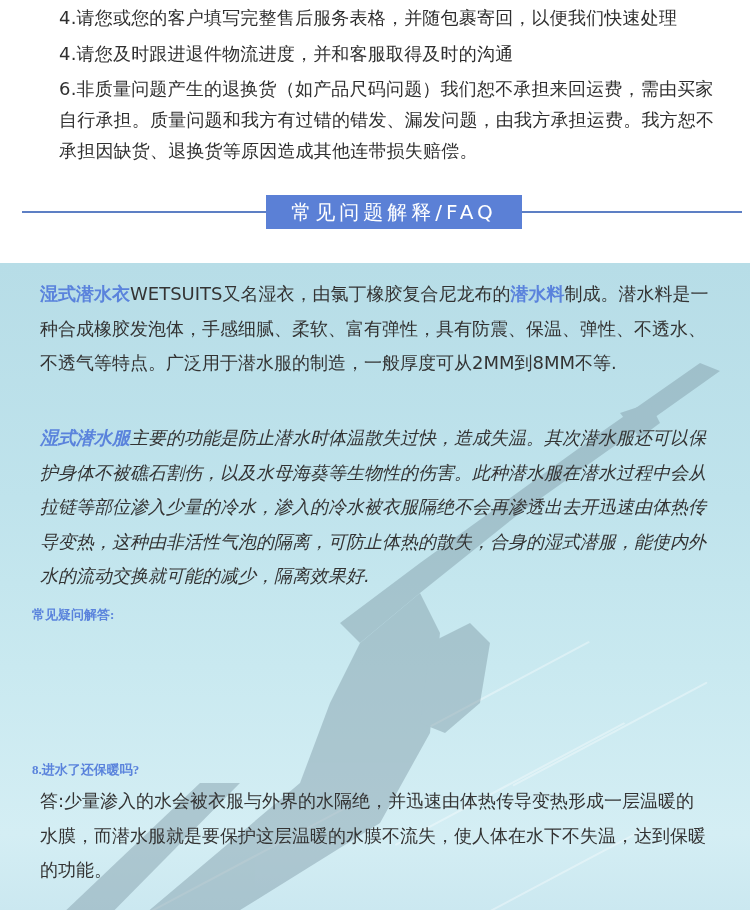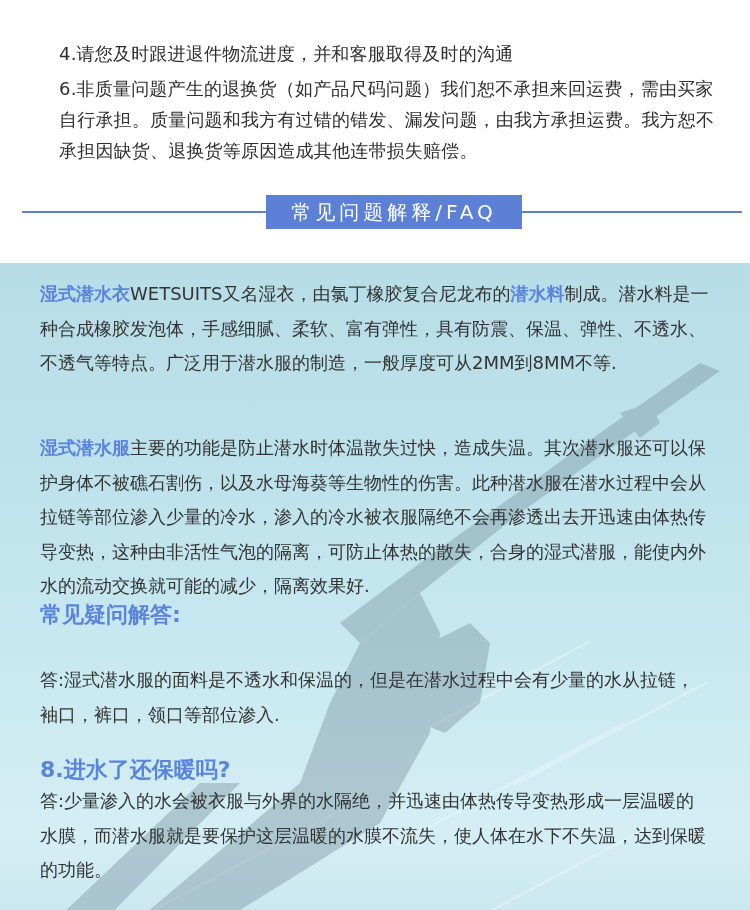--- a/index.html
+++ b/index.html
@@ -41,26 +41,27 @@
   .streak {
     position: absolute; background: rgba(255,255,255,0.35); height: 2px;
     transform: rotate(-28deg); border-radius: 2px;
   }
   .diver { position: absolute; left: 0; top: 0; }
   .para {
     position: absolute; left: 40px; width: 672px;
     font-size: 18px; line-height: 34.5px; color: #333333;
   }
   .hl { color: #5a83dc; font-weight: bold; }
-  .q { position: absolute; left: 40px; font-size: 22px; line-height: 28px; color: #5a83dc; font-weight: bold; }
+  .q { position: absolute; left: 32px; font-size: 13px; line-height: 28px; color: #5a83dc; font-weight: bold; font-family: Liberation Serif, serif; }
 </style>
 </head>
 <body>
 
 <div class="top-notes">
+  <div class="note" style="top:2px;">4.请您或您的客户填写完整售后服务表格，并随包裹寄回，以便我们快速处理</div>
   <div class="note" style="top:38px;">4.请您及时跟进退件物流进度，并和客服取得及时的沟通</div>
   <div class="note" style="top:73px;">6.非质量问题产生的退换货（如产品尺码问题）我们恕不承担来回运费，需由买家自行承担。质量问题和我方有过错的错发、漏发问题，由我方承担运费。我方恕不承担因缺货、退换货等原因造成其他连带损失赔偿。</div>
 </div>
 
 <div class="faq-header">
   <div class="faq-line left"></div>
   <div class="faq-title">常见问题解释/FAQ</div>
   <div class="faq-line right"></div>
 </div>
 
@@ -77,20 +78,19 @@
       <polygon points="700,100 720,108 520,250 420,330 360,380 340,360 420,300 600,170"></polygon>
       <polygon points="620,150 650,140 660,160 640,175"></polygon>
       <polygon points="360,380 420,330 440,370 430,470 380,560 200,672 120,672 300,520 330,440"></polygon>
       <polygon points="430,380 470,360 490,380 480,440 445,470 420,460"></polygon>
       <polygon points="200,520 240,520 90,672 40,672"></polygon>
     </g>
   </svg>
 
   <div class="para" style="top:14px;"><span class="hl">湿式潜水衣</span><span>WETSUITS又名湿衣，由氯丁橡胶复合尼龙布的</span><span class="hl">潜水料</span><span>制成。潜水料是一种合成橡胶发泡体，手感细腻、柔软、富有弹性，具有防震、保温、弹性、不透水、不透气等特点。广泛用于潜水服的制造，一般厚度可从2MM到8MM不等.</span></div>
 
-  <div class="para" style="top:168px;"><span class="hl">湿式潜水服</span><span>主要的功能是防止潜水时体温散失过快，造成失温。其次潜水服还可以保护身体不被礁石割伤，以及水母海葵等生物性的伤害。此种潜水服在潜水过程中会从拉链等部位渗入少量的冷水，渗入的冷水被衣服隔绝不会再渗透出去开迅速由体热传导变热，这种由非活性气泡的隔离，可防止体热的散失，合身的湿式潜服，能使内外水的流动交换就可能的减少，隔离效果好.</span></div>
+  <div class="para" style="top:158px;font-style:italic;"><span class="hl">湿式潜水服</span><span>主要的功能是防止潜水时体温散失过快，造成失温。其次潜水服还可以保护身体不被礁石割伤，以及水母海葵等生物性的伤害。此种潜水服在潜水过程中会从拉链等部位渗入少量的冷水，渗入的冷水被衣服隔绝不会再渗透出去开迅速由体热传导变热，这种由非活性气泡的隔离，可防止体热的散失，合身的湿式潜服，能使内外水的流动交换就可能的减少，隔离效果好.</span></div>
 
   <div class="q" style="top:338px;">常见疑问解答:</div>
-  <div class="para" style="top:400px;">答:湿式潜水服的面料是不透水和保温的，但是在潜水过程中会有少量的水从拉链，袖口，裤口，领口等部位渗入.</div>
 
   <div class="q" style="top:493px;">8.进水了还保暖吗?</div>
   <div class="para" style="top:521px;">答:少量渗入的水会被衣服与外界的水隔绝，并迅速由体热传导变热形成一层温暖的水膜，而潜水服就是要保护这层温暖的水膜不流失，使人体在水下不失温，达到保暖的功能。</div>
 </div>
 
 </body></html>

